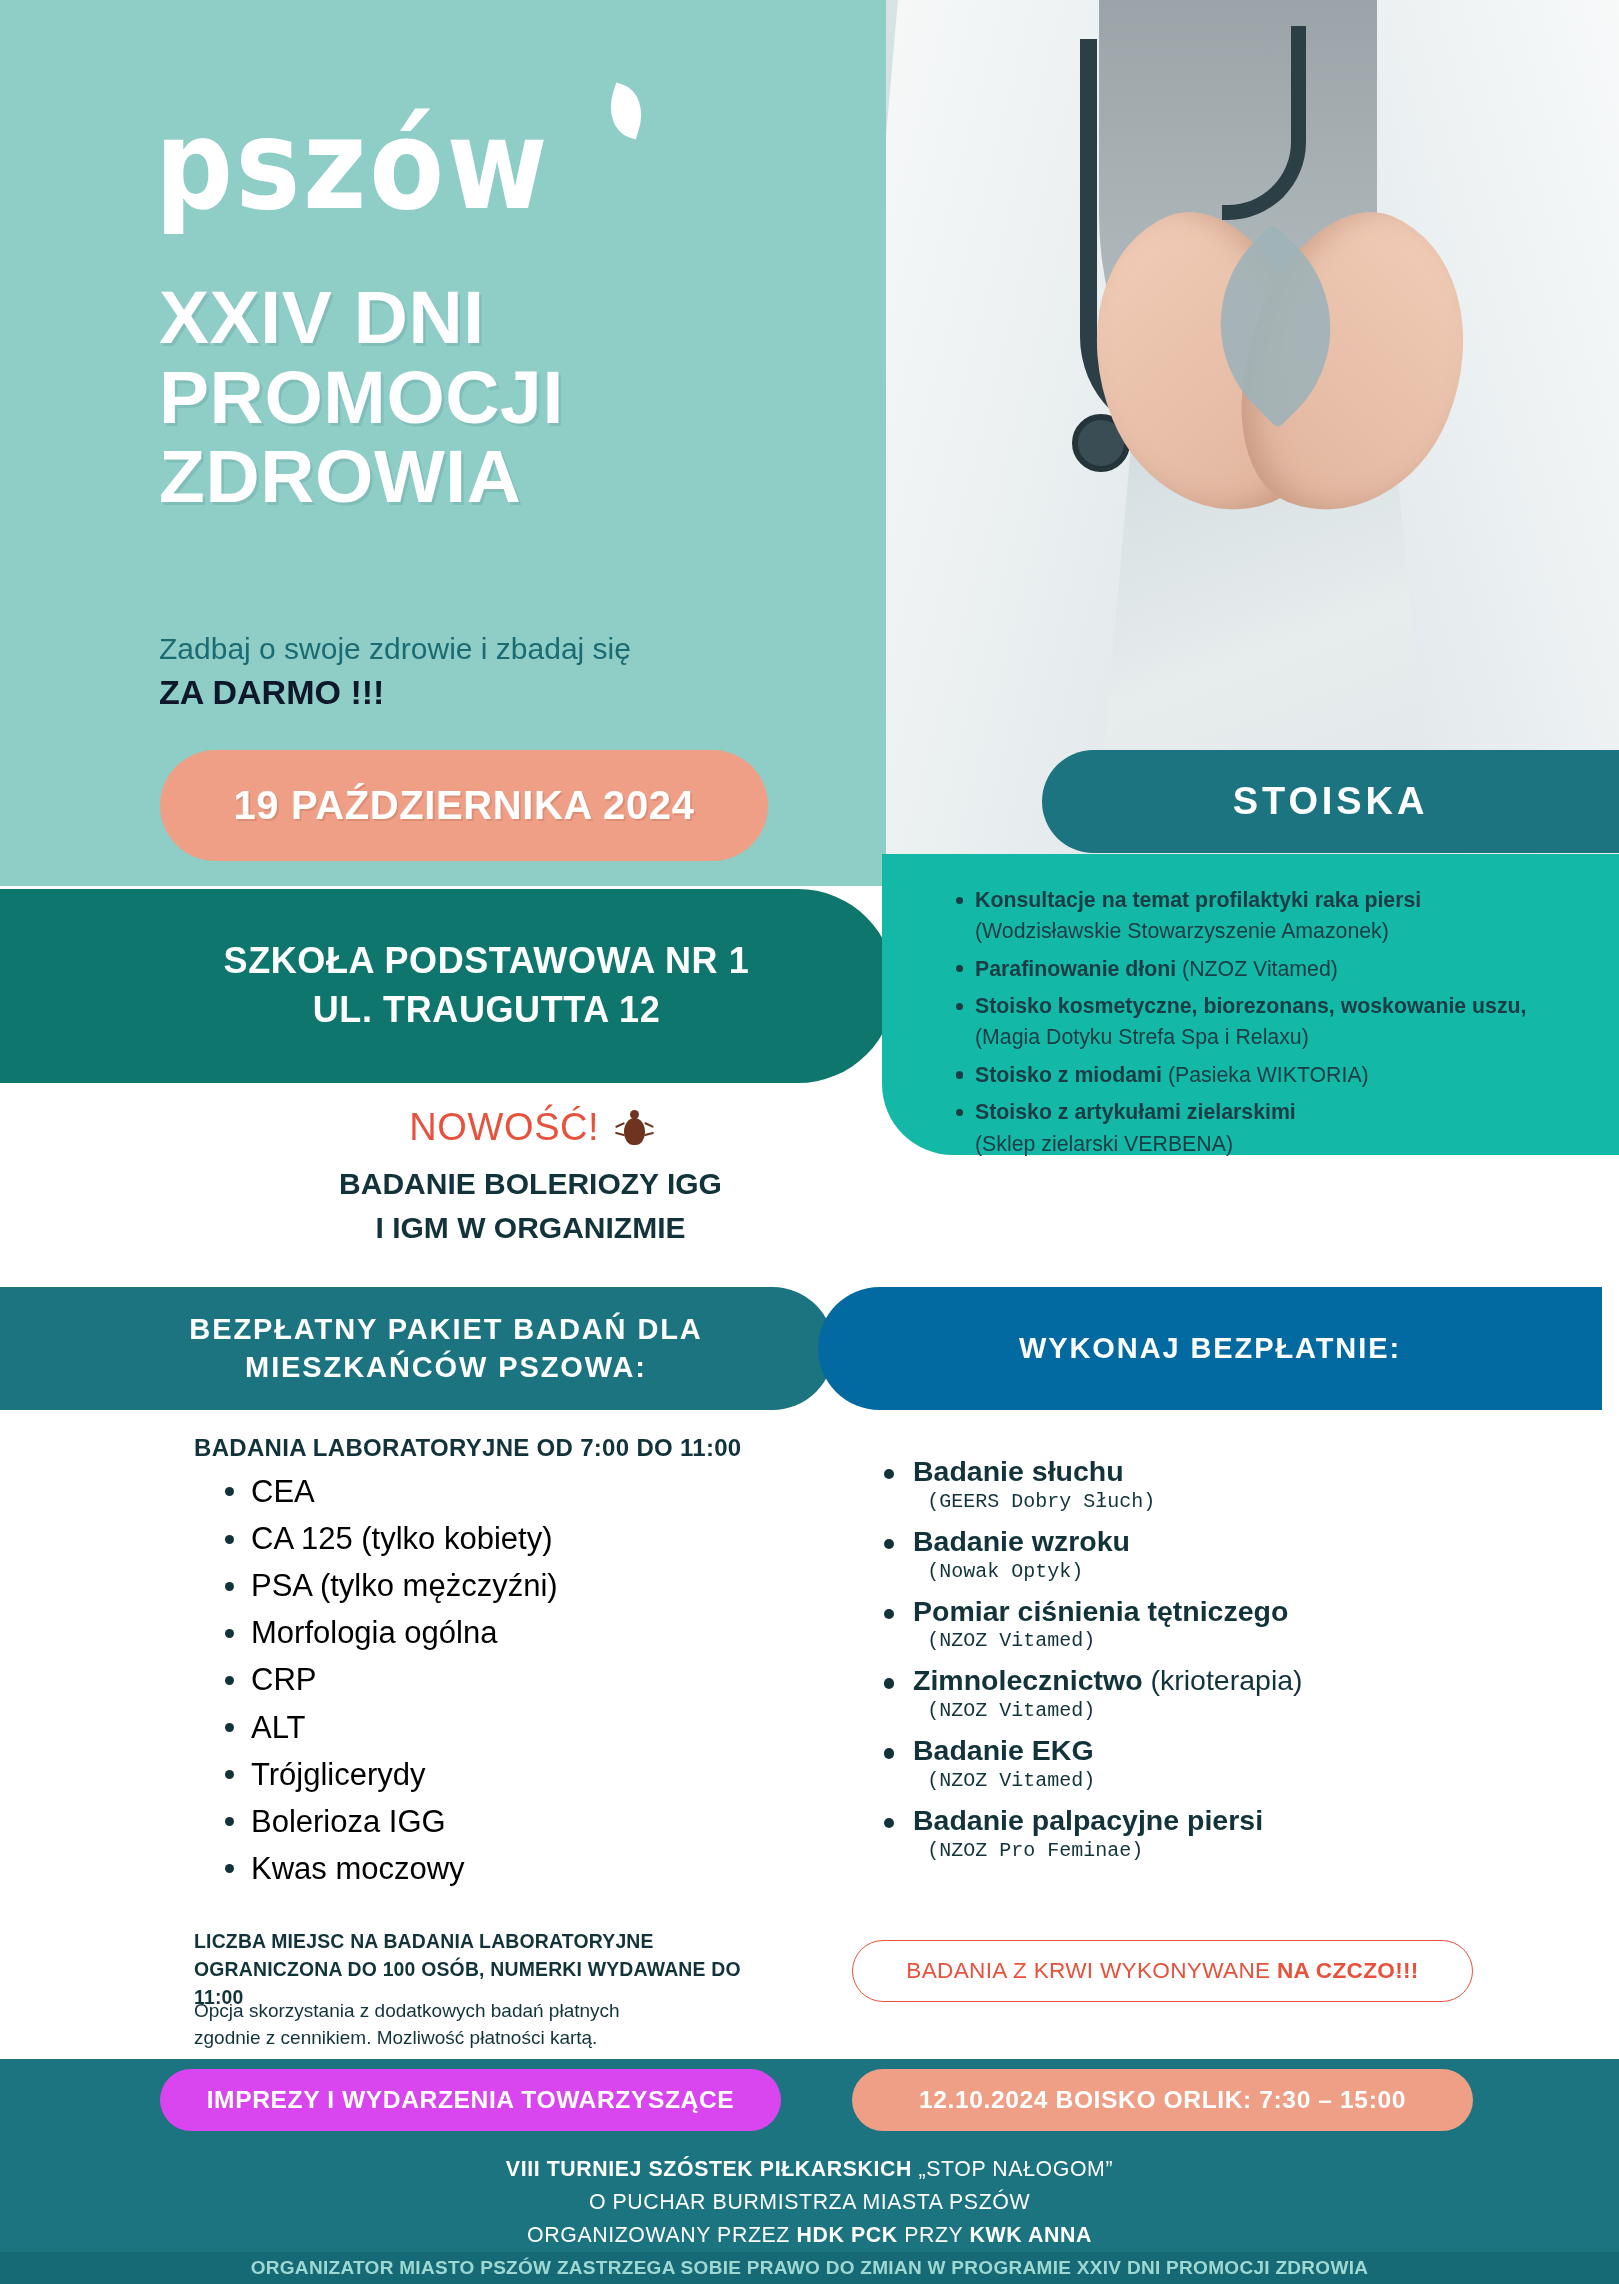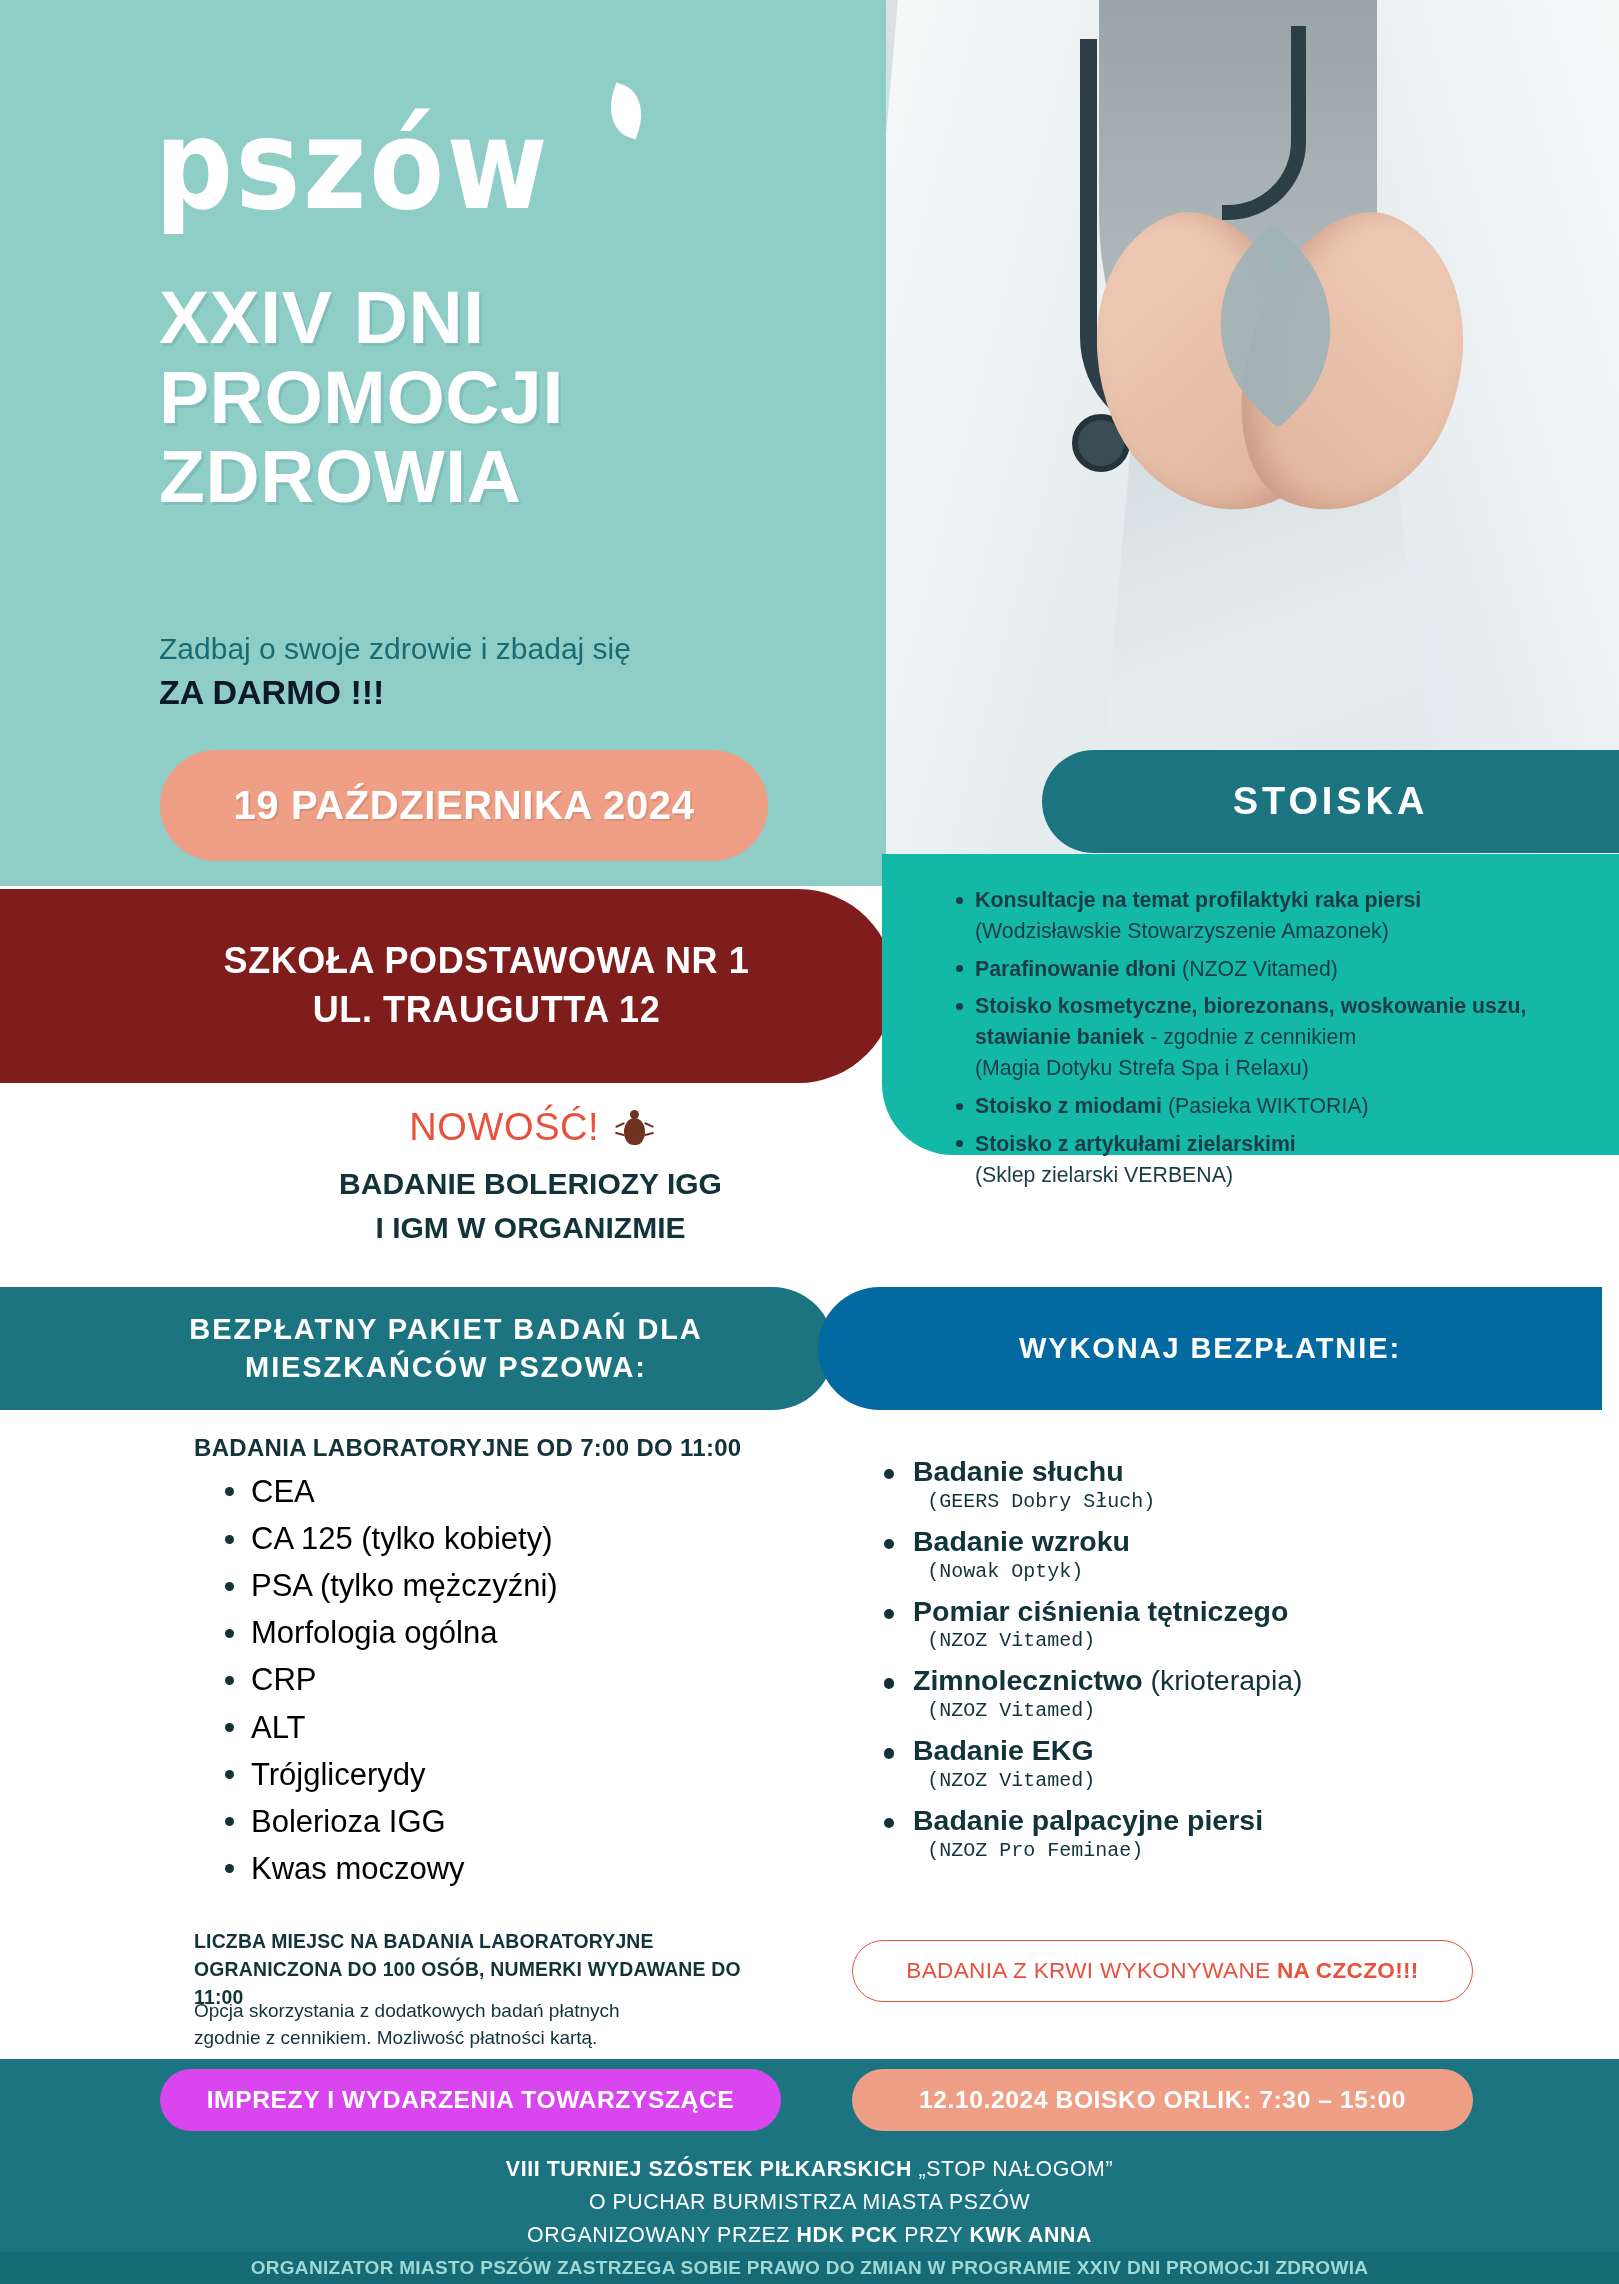--- a/index.html
+++ b/index.html
@@ -150,21 +150,21 @@
     font-size: 40px;
     font-weight: 800;
     letter-spacing: 0.6px;
     text-shadow: 1.9px 1.9px 0 rgba(150,80,60,.22);
   }
 
   
   .school-block {
     position: absolute; left: 0; top: 889px;
     width: 895px; height: 194px;
-    background: #7f1d1d;
+    background: #0f766e;
     border-radius: 0 97px 97px 0;
     display: flex; flex-direction: column;
     align-items: center; justify-content: center;
     color: #ffffff;
     font-size: 36px;
     font-weight: 800;
     line-height: 1.35;
     letter-spacing: 0.6px;
     padding-left: 78px;
     text-align: left;
@@ -483,23 +483,20 @@
     <ul>
       <li>
         <span class="b">Konsultacje na temat profilaktyki raka piersi</span>
         <div>(Wodzisławskie Stowarzyszenie Amazonek)</div>
       </li>
       <li>
         <span class="b">Parafinowanie dłoni</span><span>  (NZOZ Vitamed)</span>
       </li>
       <li>
         <span class="b">Stoisko kosmetyczne, biorezonans, woskowanie uszu,</span>
-        <div>
-          <span class="b">stawianie baniek</span><span> - zgodnie z cennikiem</span>
-        </div>
         <div>(Magia Dotyku Strefa Spa i Relaxu)</div>
       </li>
       <li>
         <span class="b">Stoisko z miodami</span><span> (Pasieka WIKTORIA)</span>
       </li>
       <li>
         <span class="b">Stoisko z artykułami zielarskimi</span>
         <div>(Sklep zielarski VERBENA)</div>
       </li>
     </ul>

